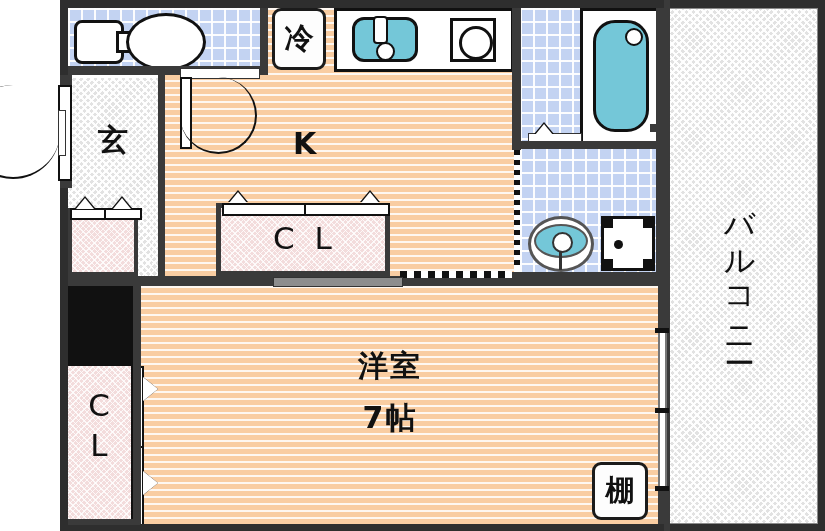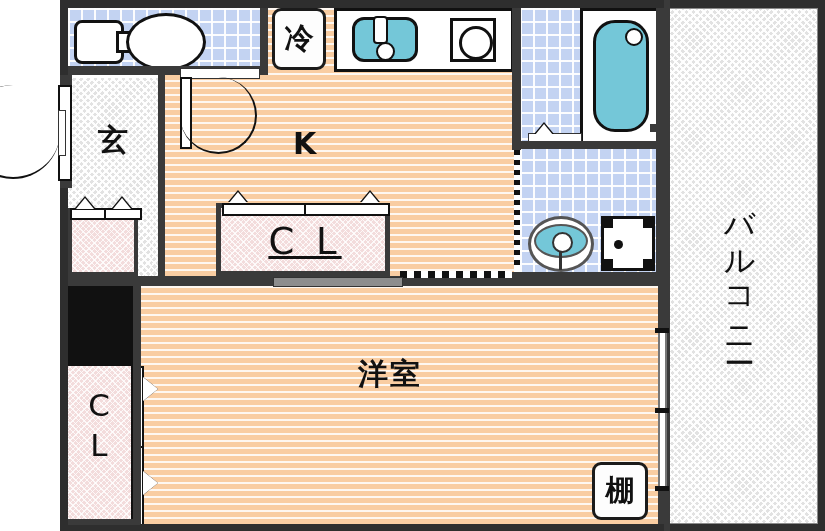--- a/index.html
+++ b/index.html
@@ -52,21 +52,21 @@
   .lab{
     position:absolute;color:#111;
     font-family:"DejaVu Sans", sans-serif;
     font-weight:600;
     white-space:pre;
     line-height:1.08;
     text-align:center;
   }
   .lab-k{font-size:30px;letter-spacing:1px;}
   .lab-gen{font-size:30px;}
-  .lab-cl{font-size:37px;letter-spacing:5px;font-weight:500;text-decoration:underline;}
+  .lab-cl{font-size:31px;letter-spacing:5px;font-weight:500;}
   .lab-cl-v{font-size:31px;letter-spacing:0;font-weight:500;line-height:1.12;}
   .lab-sb{font-size:30px;letter-spacing:0px;font-weight:500;}
   .lab-room{font-size:30px;letter-spacing:2px;}
 
   
   .lab-balcony{
     font-size:31px;
     writing-mode:vertical-rl;
     text-orientation:upright;
     letter-spacing:4px;
@@ -246,21 +246,22 @@
   <div class="basin-knob" style="left:552px;top:232px;width:17px;height:17px;"></div>
 
   <div class="wm" style="left:601px;top:216px;width:54px;height:55px;"></div>
   <div class="wm-corner" style="left:604px;top:219px;width:9px;height:9px;"></div>
   <div class="wm-corner" style="left:643px;top:219px;width:9px;height:9px;"></div>
   <div class="wm-corner" style="left:604px;top:259px;width:9px;height:9px;"></div>
   <div class="wm-corner" style="left:643px;top:259px;width:9px;height:9px;"></div>
   <div class="wm-hole" style="left:614px;top:240px;width:9px;height:9px;"></div>
 
   <div class="region tex-wood" style="left:140px;top:286px;width:520px;height:238px;"></div>
-  <div class="lab lab-room" style="left:300px;top:358px;width:180px;">洋室</div>
+  <div class="lab lab-room" style="left:300px;top:350px;width:180px;">洋室</div>
+  <div class="lab lab-room" style="left:300px;top:402px;width:180px;">7帖</div>
 
   <div class="glyphbox" style="left:592px;top:462px;width:56px;height:58px;">棚</div>
 
   <div class="region tex-closet" style="left:216px;top:203px;width:174px;height:73px;border:5px solid #3a3a3a;"></div>
   <div class="lab lab-cl" style="left:216px;top:222px;width:178px;">C L</div>
 
   <div class="slide-panel" style="left:222px;top:203px;width:82px;height:9px;"></div>
   <div class="slide-panel" style="left:304px;top:203px;width:82px;height:9px;"></div>
   <div class="tri-up-b" style="left:228px;top:190px;"></div>
   <div class="tri-up" style="left:229px;top:192px;"></div>

